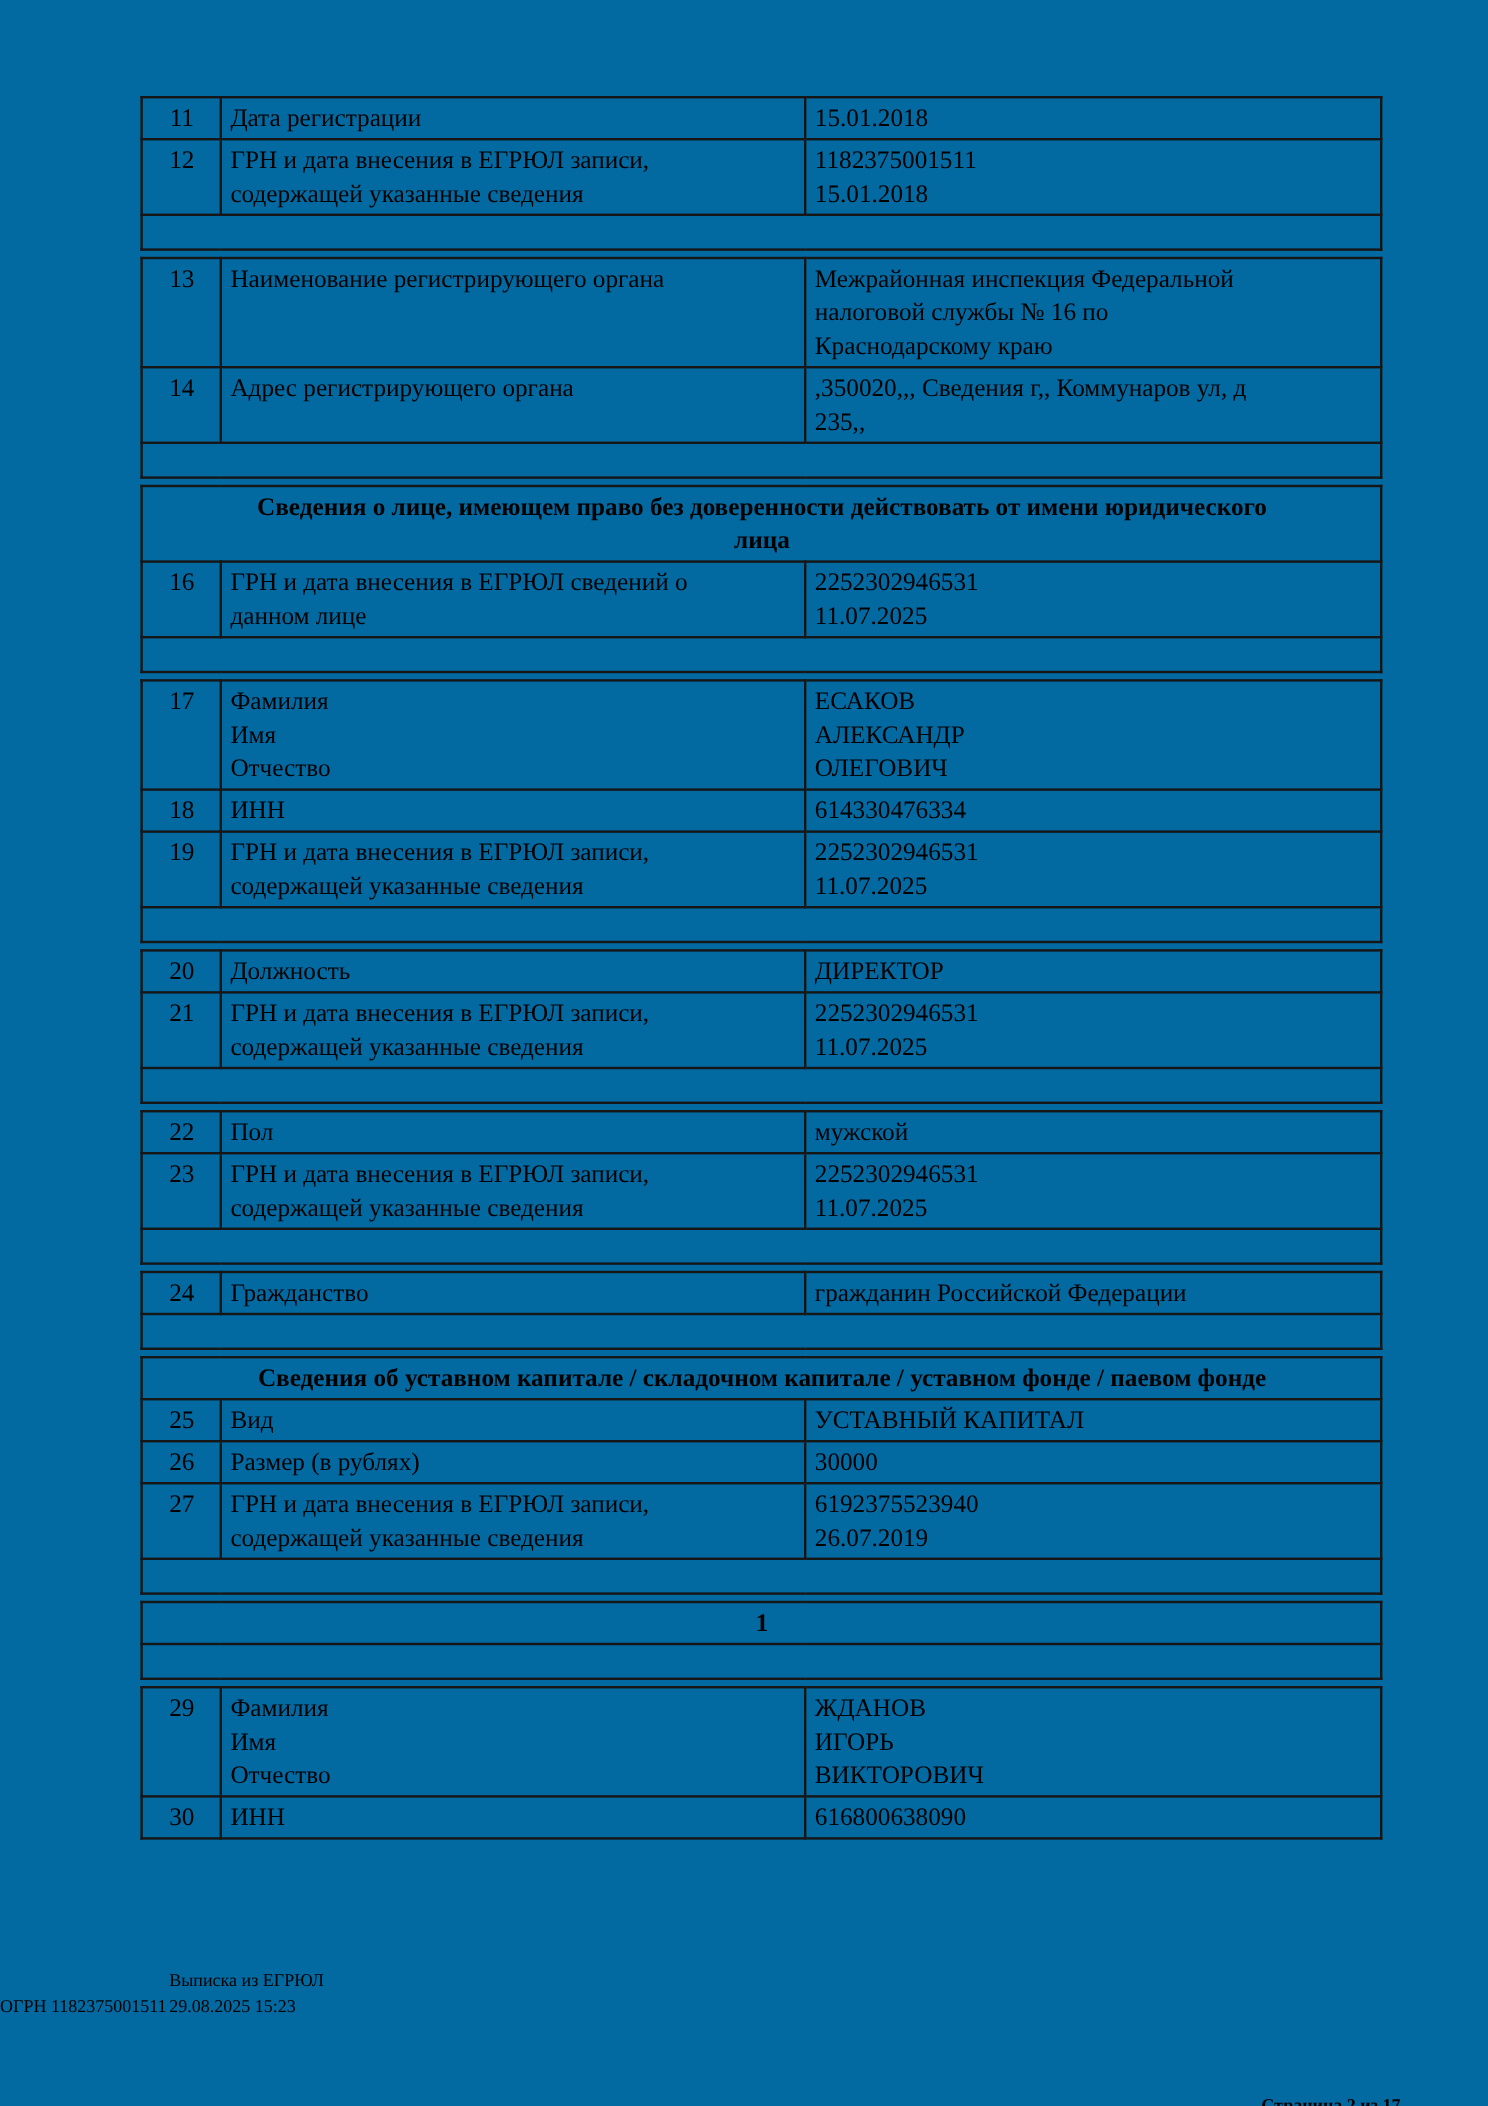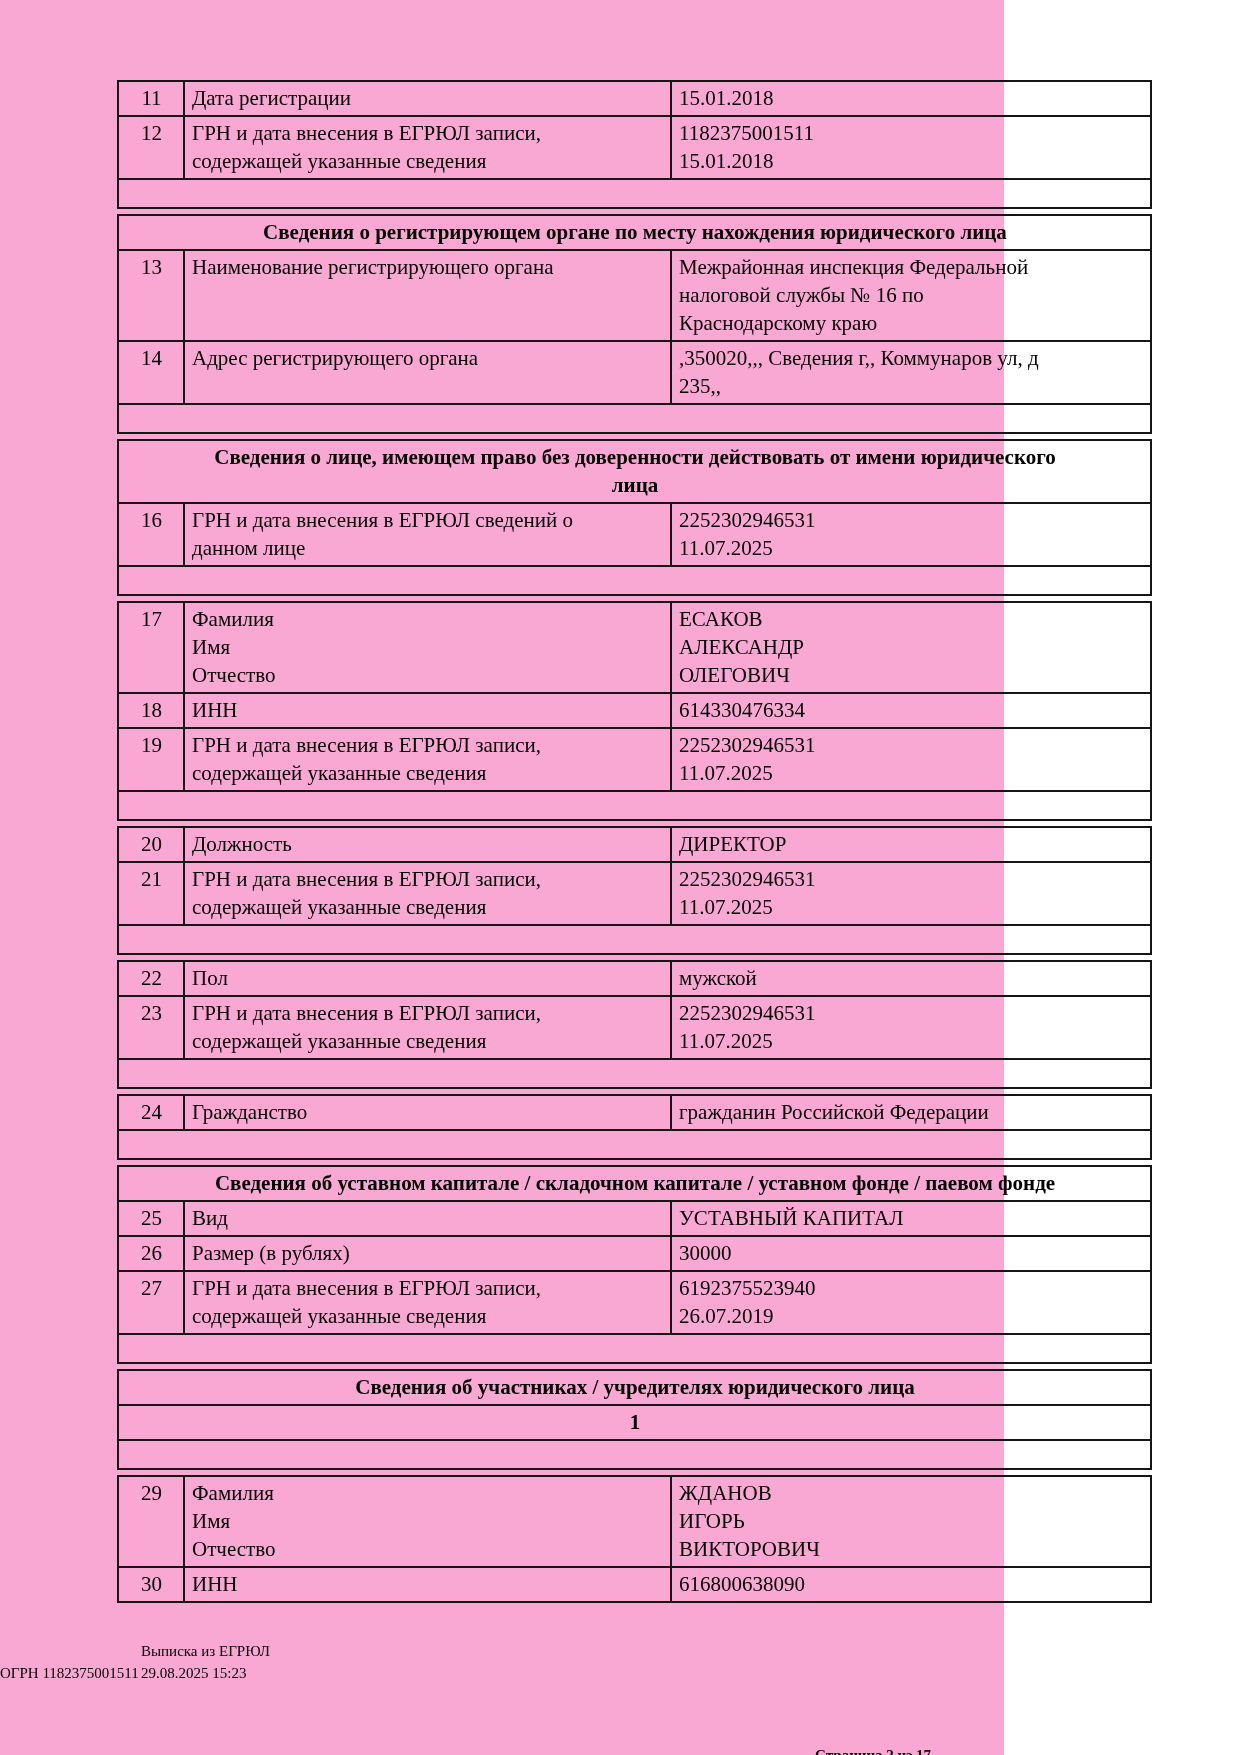--- a/index.html
+++ b/index.html
@@ -11,23 +11,23 @@
     width: 1240px;
     height: 1755px;
     position: relative;
     overflow: hidden;
     font-family: "Liberation Serif", "DejaVu Serif", serif;
     color: #000000;
   }
   .page {
     position: absolute;
     left: 0; top: 0;
-    width: 1004px;
+    width: 1240px;
     height: 1755px;
-    background: #f9a8d4;
+    background: #0369a1;
   }
   .tables {
     position: absolute;
     left: 117px;
     top: 80px;
     width: 1035px;
   }
   table.block {
     border-collapse: collapse;
     width: 100%;
@@ -121,23 +121,20 @@
         </tbody>
       </table>
       <table class="block">
         <colgroup>
           <col style="width: 66px;">
           <col style="width: 487px;">
           <col>
         </colgroup>
         <tbody>
           <tr>
-            <td colspan="3" class="section">Сведения о регистрирующем органе по месту нахождения юридического лица</td>
-          </tr>
-          <tr>
             <td class="num">13</td>
             <td>Наименование регистрирующего органа</td>
             <td>Межрайонная инспекция Федеральной
 налоговой службы № 16 по
 Краснодарскому краю</td>
           </tr>
           <tr>
             <td class="num">14</td>
             <td>Адрес регистрирующего органа</td>
             <td>,350020,,, Сведения г,, Коммунаров ул, д
@@ -301,23 +298,20 @@
           </tr>
         </tbody>
       </table>
       <table class="block">
         <colgroup>
           <col style="width: 66px;">
           <col style="width: 487px;">
           <col>
         </colgroup>
         <tbody>
-          <tr>
-            <td colspan="3" class="section">Сведения об участниках / учредителях юридического лица</td>
-          </tr>
           <tr>
             <td colspan="3" class="center-bold">1</td>
           </tr>
           <tr>
             <td colspan="3" class="spacer"></td>
           </tr>
         </tbody>
       </table>
       <table class="block">
         <colgroup>

